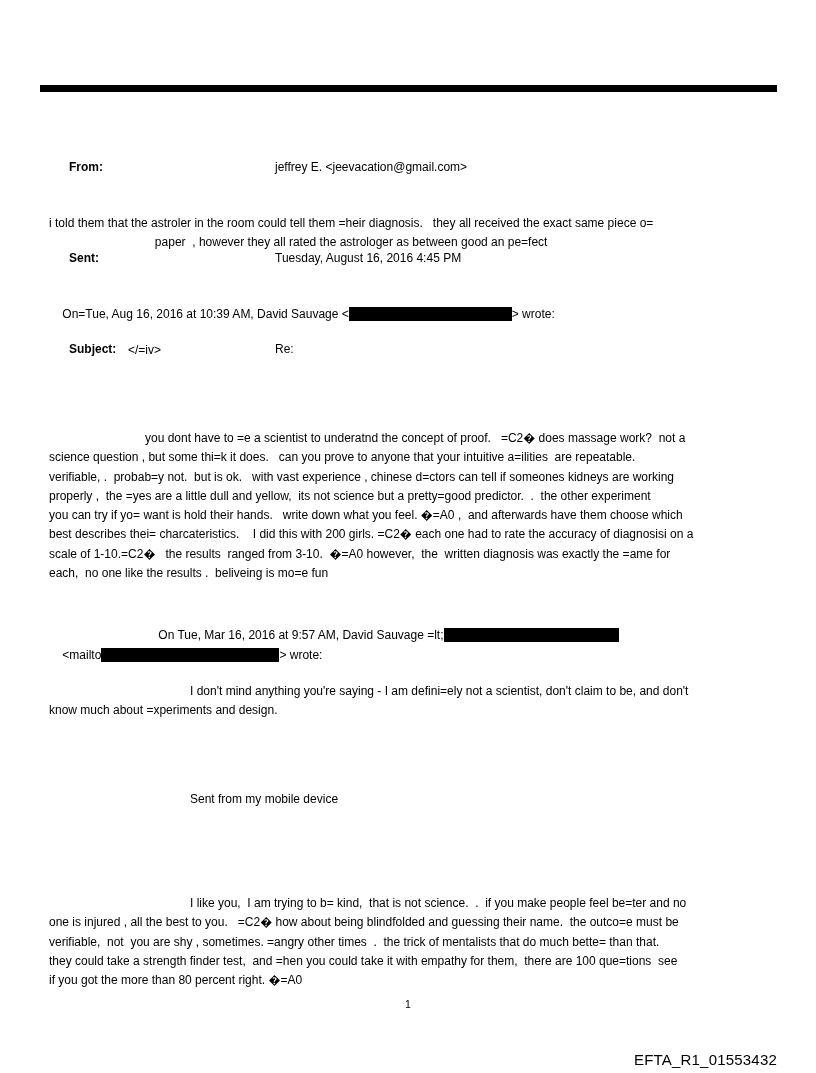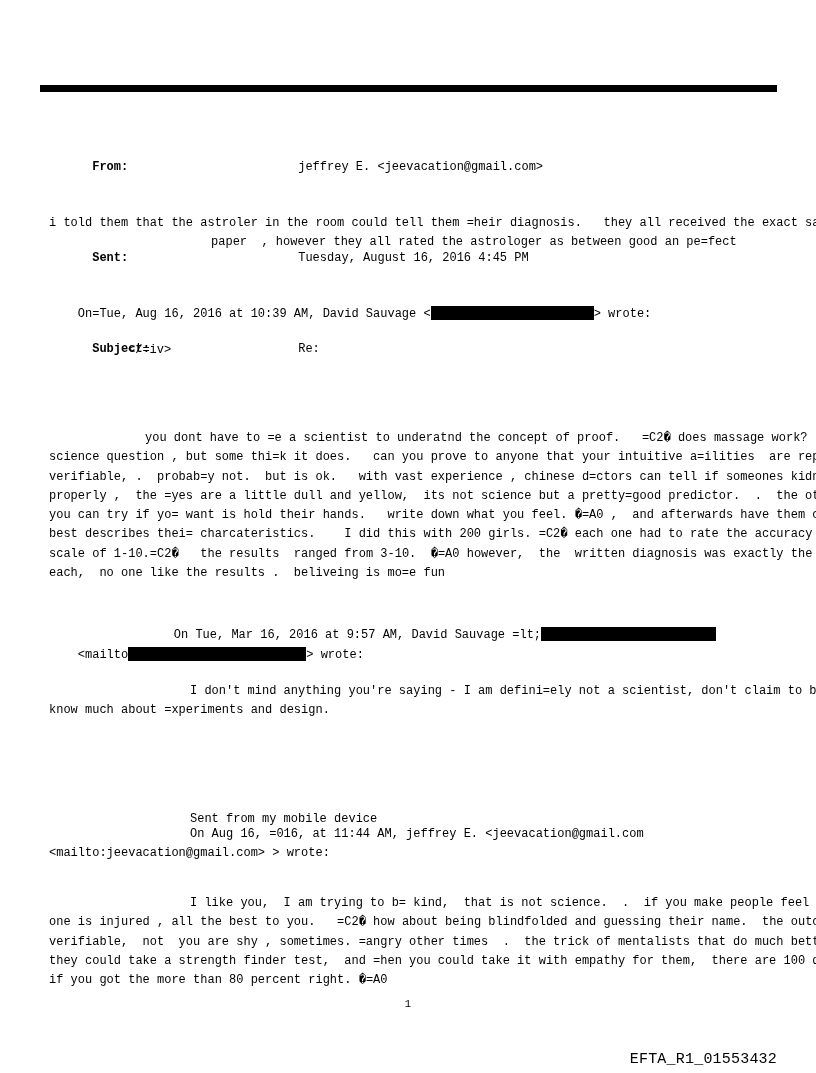--- a/index.html
+++ b/index.html
@@ -1,21 +1,21 @@
 <!DOCTYPE html>
 <html><head>
 <meta charset="utf-8">
 <style>
   html, body { margin: 0; padding: 0; background: #ffffff; }
   .page {
     position: relative;
     width: 816px;
     height: 1073px;
     background: #ffffff;
-    font-family: Liberation Mono, monospace;
+    font-family: Liberation Sans, sans-serif;
     font-size: 12px;
     color: #000000;
     overflow: hidden;
   }
   .top-rule {
     position: absolute;
     left: 40px;
     top: 85px;
     width: 737px;
     height: 7px;
@@ -100,24 +100,22 @@
     <span>On Tue, Mar 16, 2016 at 9:57 AM, David Sauvage =lt;</span><span class="redact" style="width:175px;"></span>
   </div>
   <div class="blk" style="left:49px; top:682px; width:740px; text-indent:141px;">I don't mind anything you're saying - I am defini=ely not a scientist, don't claim to be, and don't
 know much about =xperiments and design.</div>
 
   <div class="blk" style="left:49px; top:627px;">
     <span>&lt;mailto</span><span class="redact" style="width:178px;"></span><span>&gt; wrote:</span>
   </div>
 
 
-  <div class="blk" style="left:190px; top:790px;margin-top:20px;">Sent from my mobile device</div>
+  <div class="blk" style="left:190px; top:790px;">Sent from my mobile device</div>
 
-  <div class="blk" style="left:49px; top:825px; width:740px; text-indent:141px;">On Aug 16, =016, at 11:44 AM, jeffrey E. &lt;jeevacation@gmail.com
-&lt;mailto:jeevacation@gmail.com&gt; &gt; wrote:</div>
 
   <div class="blk" style="left:49px; top:894px; width:740px; text-indent:141px;">I like you,  I am trying to b= kind,  that is not science.  .  if you make people feel be=ter and no
 one is injured , all the best to you.   =C2� how about being blindfolded and guessing their name.  the outco=e must be
 verifiable,  not  you are shy , sometimes. =angry other times  .  the trick of mentalists that do much bette= than that.
 they could take a strength finder test,  and =hen you could take it with empathy for them,  there are 100 que=tions  see
 if you got the more than 80 percent right. �=A0</div>
 
   <div class="pagenum">1</div>
 
   <div class="bates">EFTA_R1_01553432</div>

